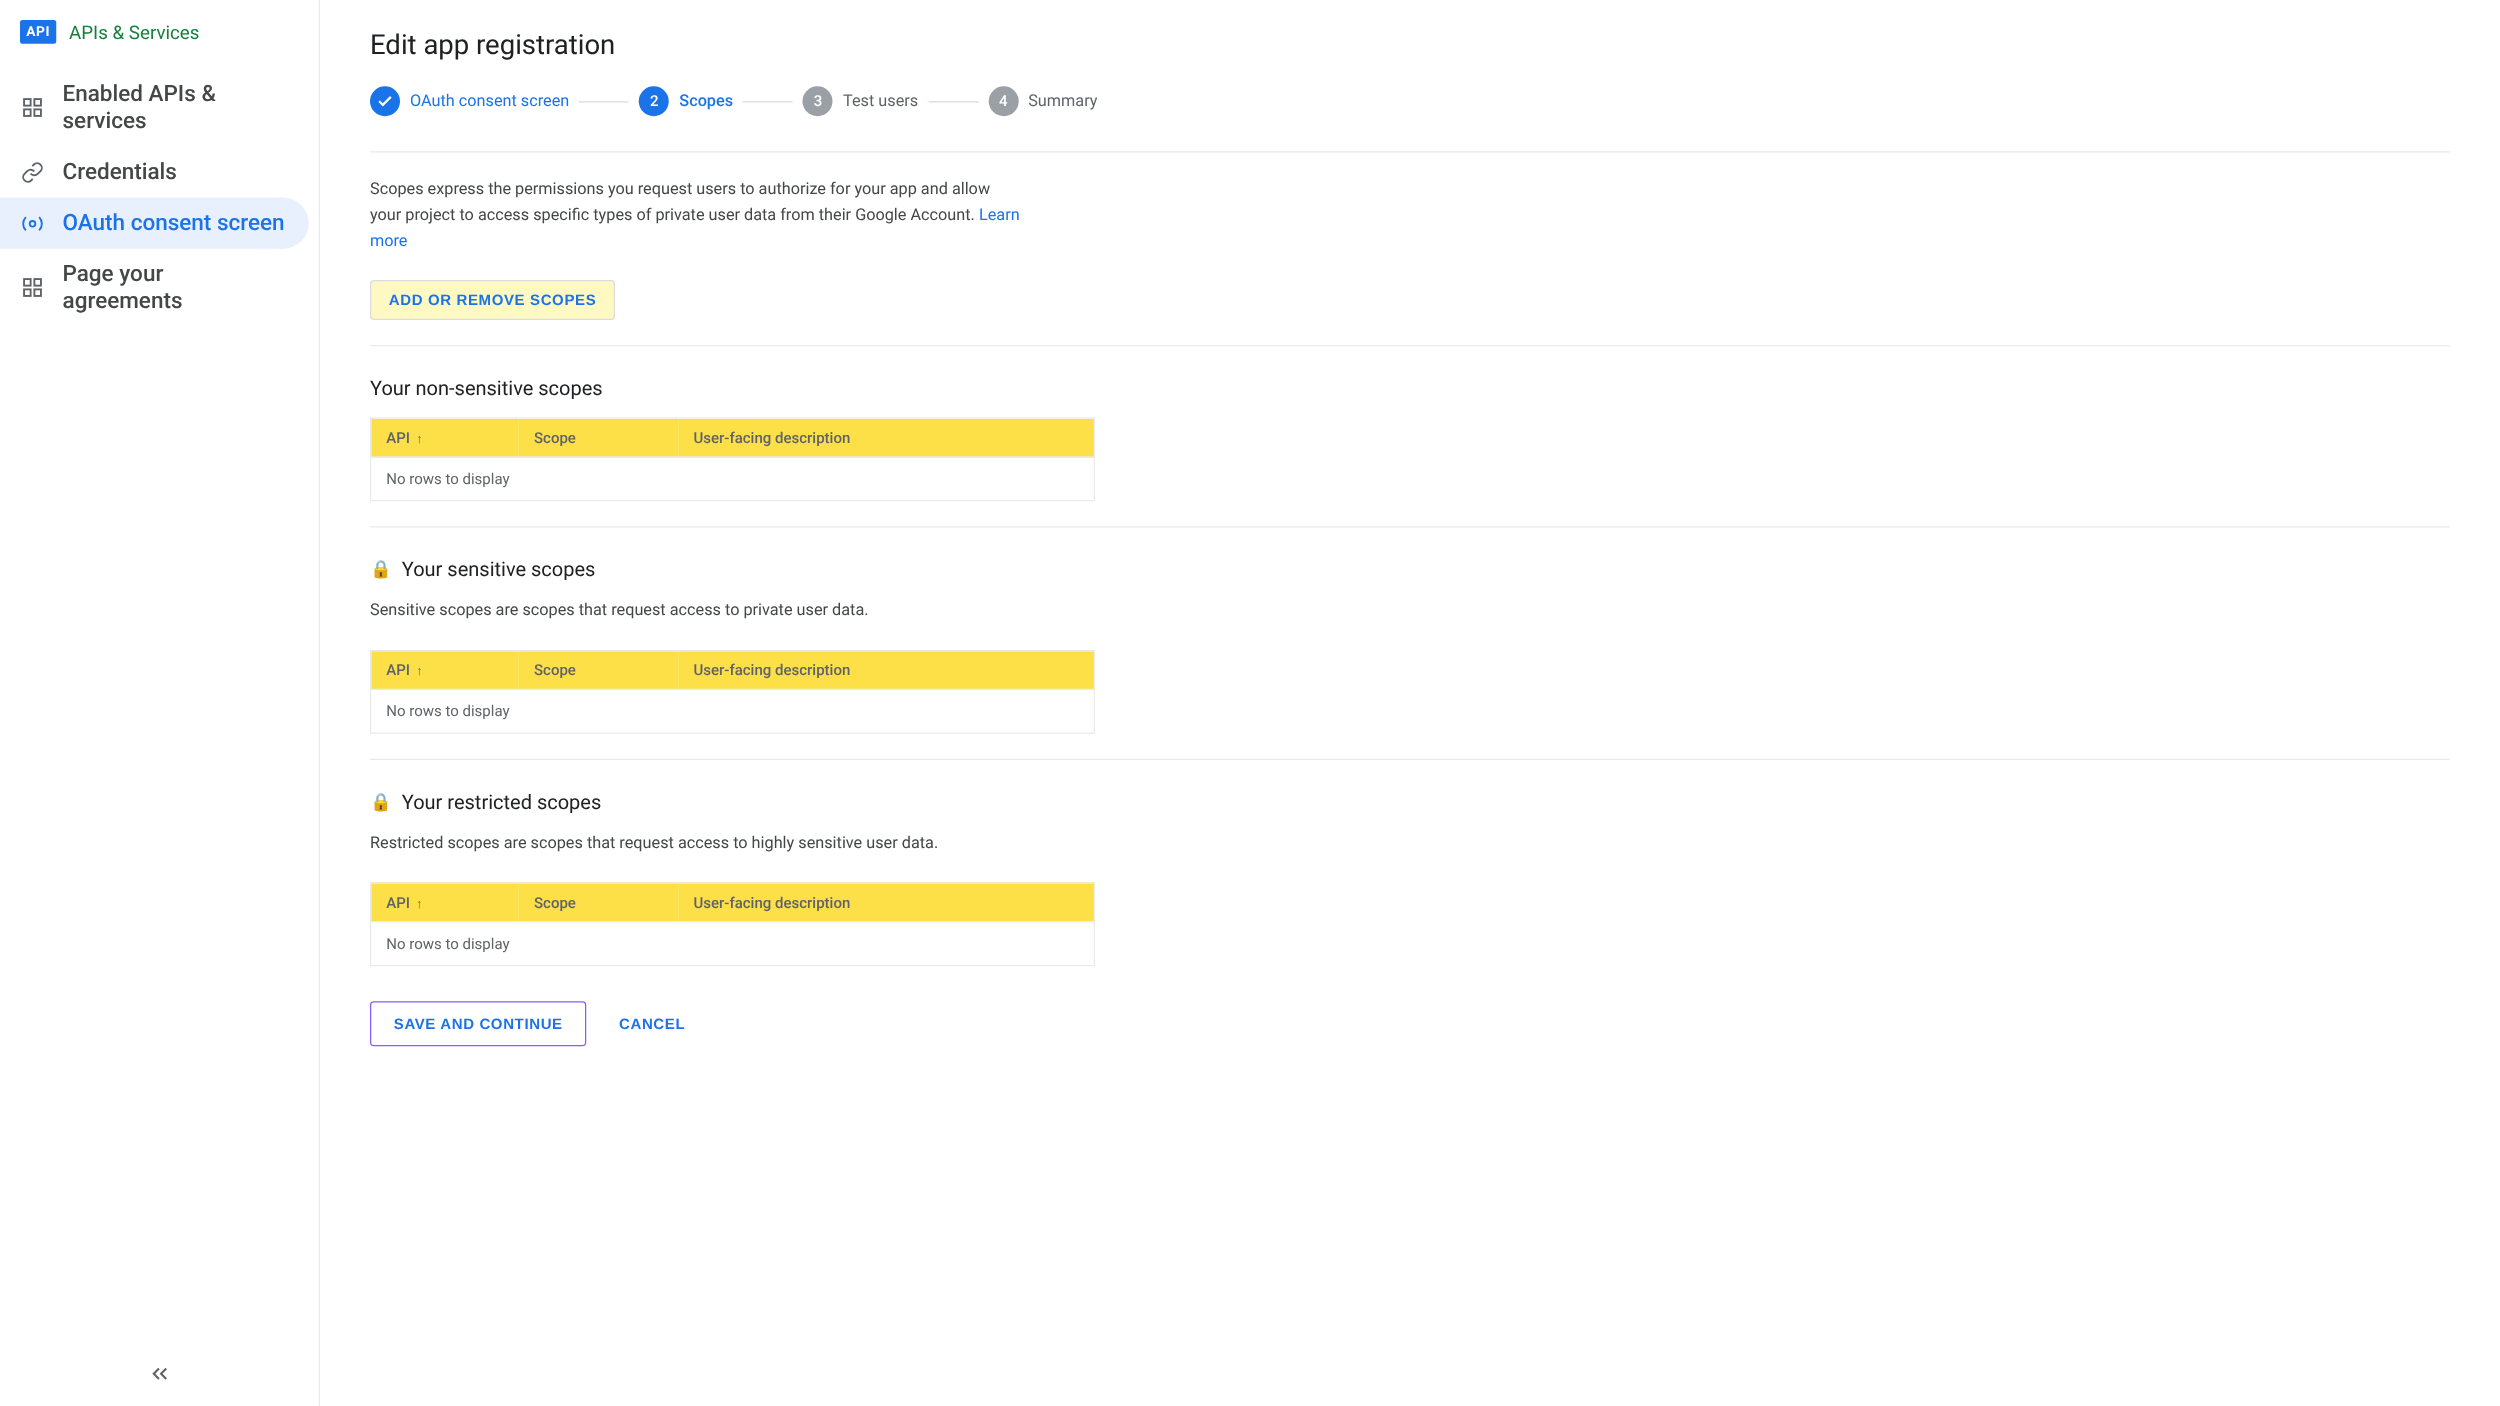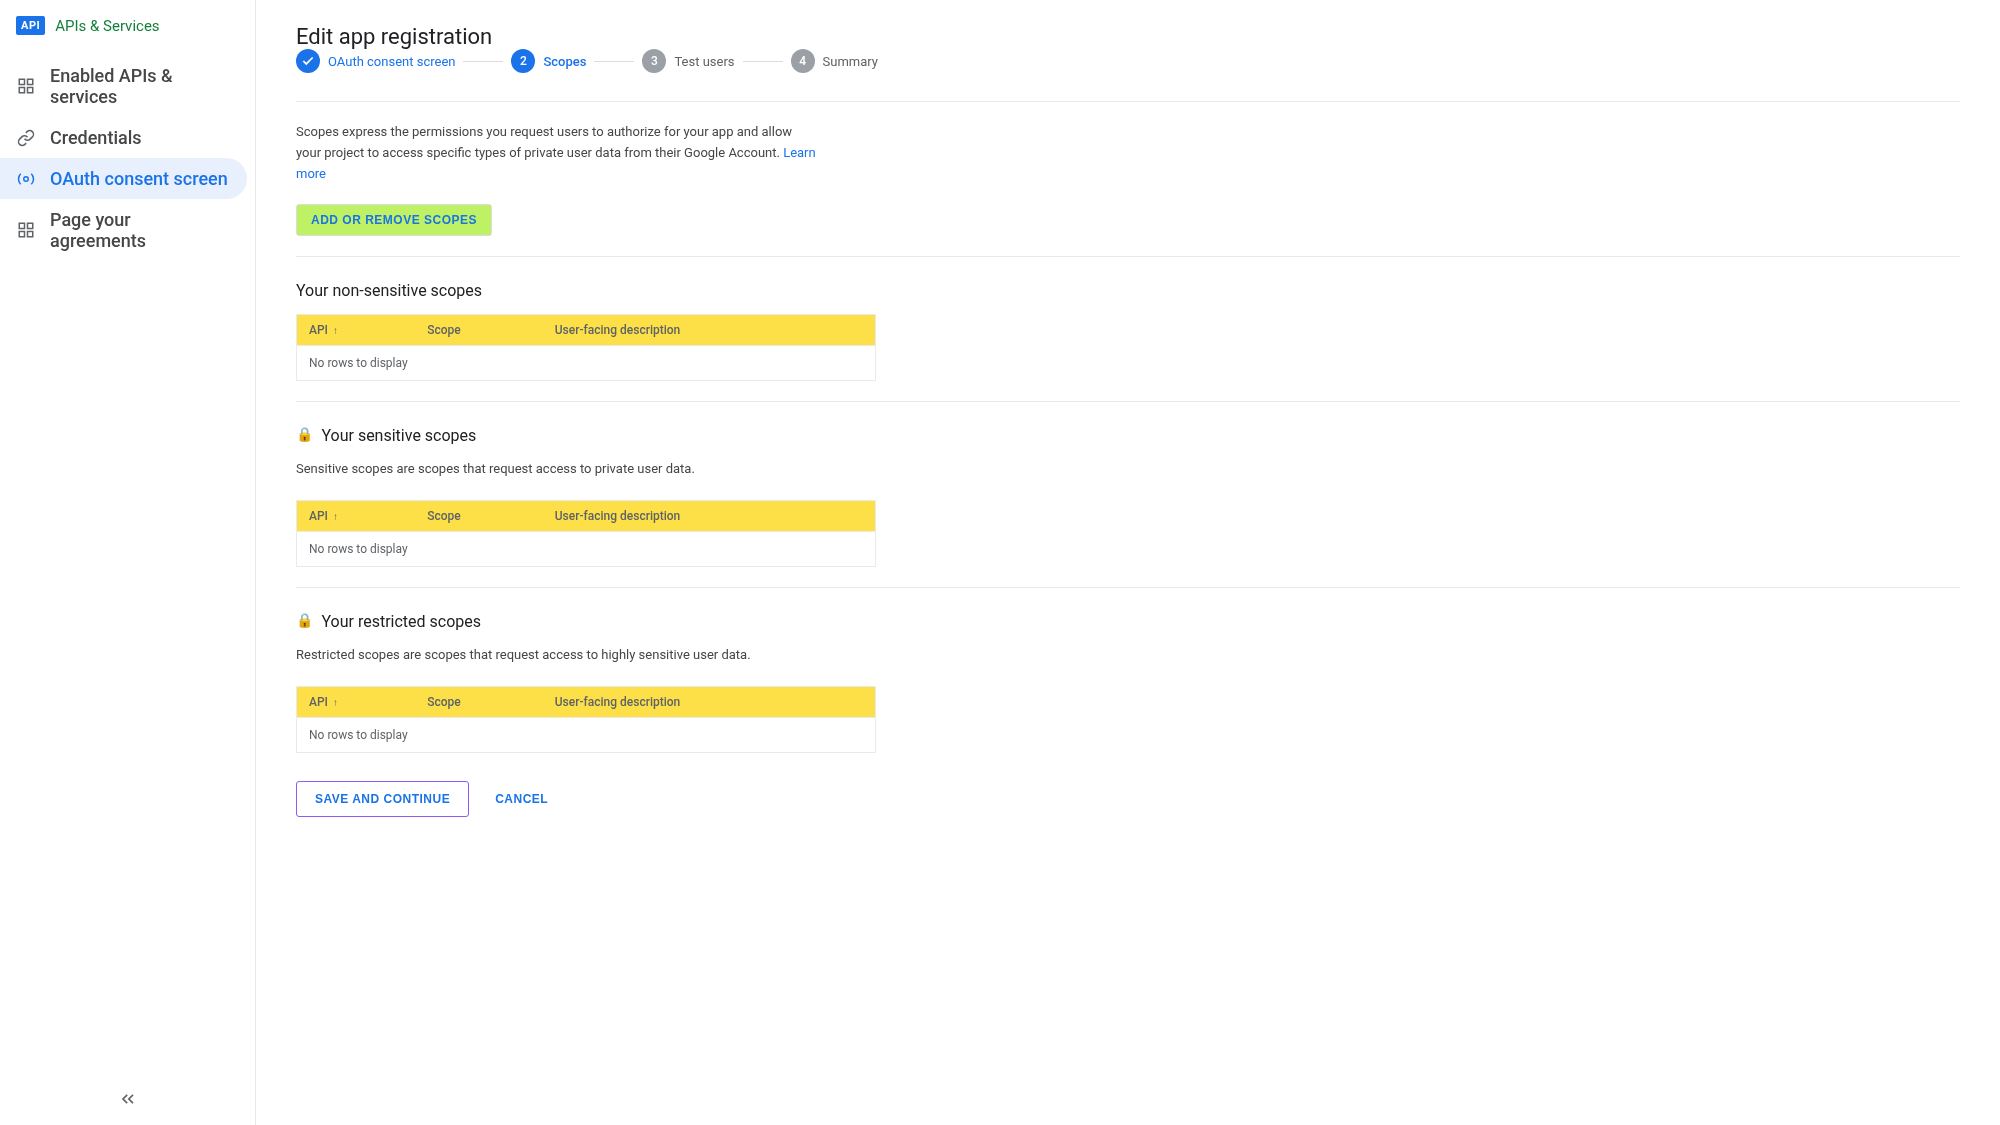--- a/index.html
+++ b/index.html
@@ -67,20 +67,21 @@
     .main {
       flex: 1;
       overflow-y: auto;
       padding: 24px 40px;
       position: relative;
     }
     .page-title {
       font-size: 22px;
       font-weight: 400;
       color: #202124;
+      margin-bottom: 20px;
     }
 
     
     .stepper {
       display: flex;
       align-items: center;
       gap: 0;
       margin-bottom: 28px;
     }
     .step {
@@ -136,38 +137,39 @@
       color: #444746;
       line-height: 1.6;
       max-width: 520px;
       margin-bottom: 20px;
     }
     .description a { color: #1a73e8; text-decoration: none; }
 
     
     .btn-outlined {
       border: 1px solid #dadce0;
-      background: #bef264;
+      background: #fef9c3;
       color: #1a73e8;
       font-size: 12px;
       font-weight: 600;
       padding: 8px 14px;
       cursor: pointer;
       letter-spacing: 0.5px;
       border-radius: 3px;
       text-transform: uppercase;
     }
 
     
     .section-title {
       font-size: 16px;
       font-weight: 400;
       color: #202124;
       margin: 24px 0 14px 0;
       display: flex;
+      align-items: center;
       gap: 8px;
     }
 
     
     .scope-table {
       width: 100%;
       max-width: 580px;
       border: 1px solid #e8eaed;
       border-radius: 4px;
       border-collapse: collapse;

